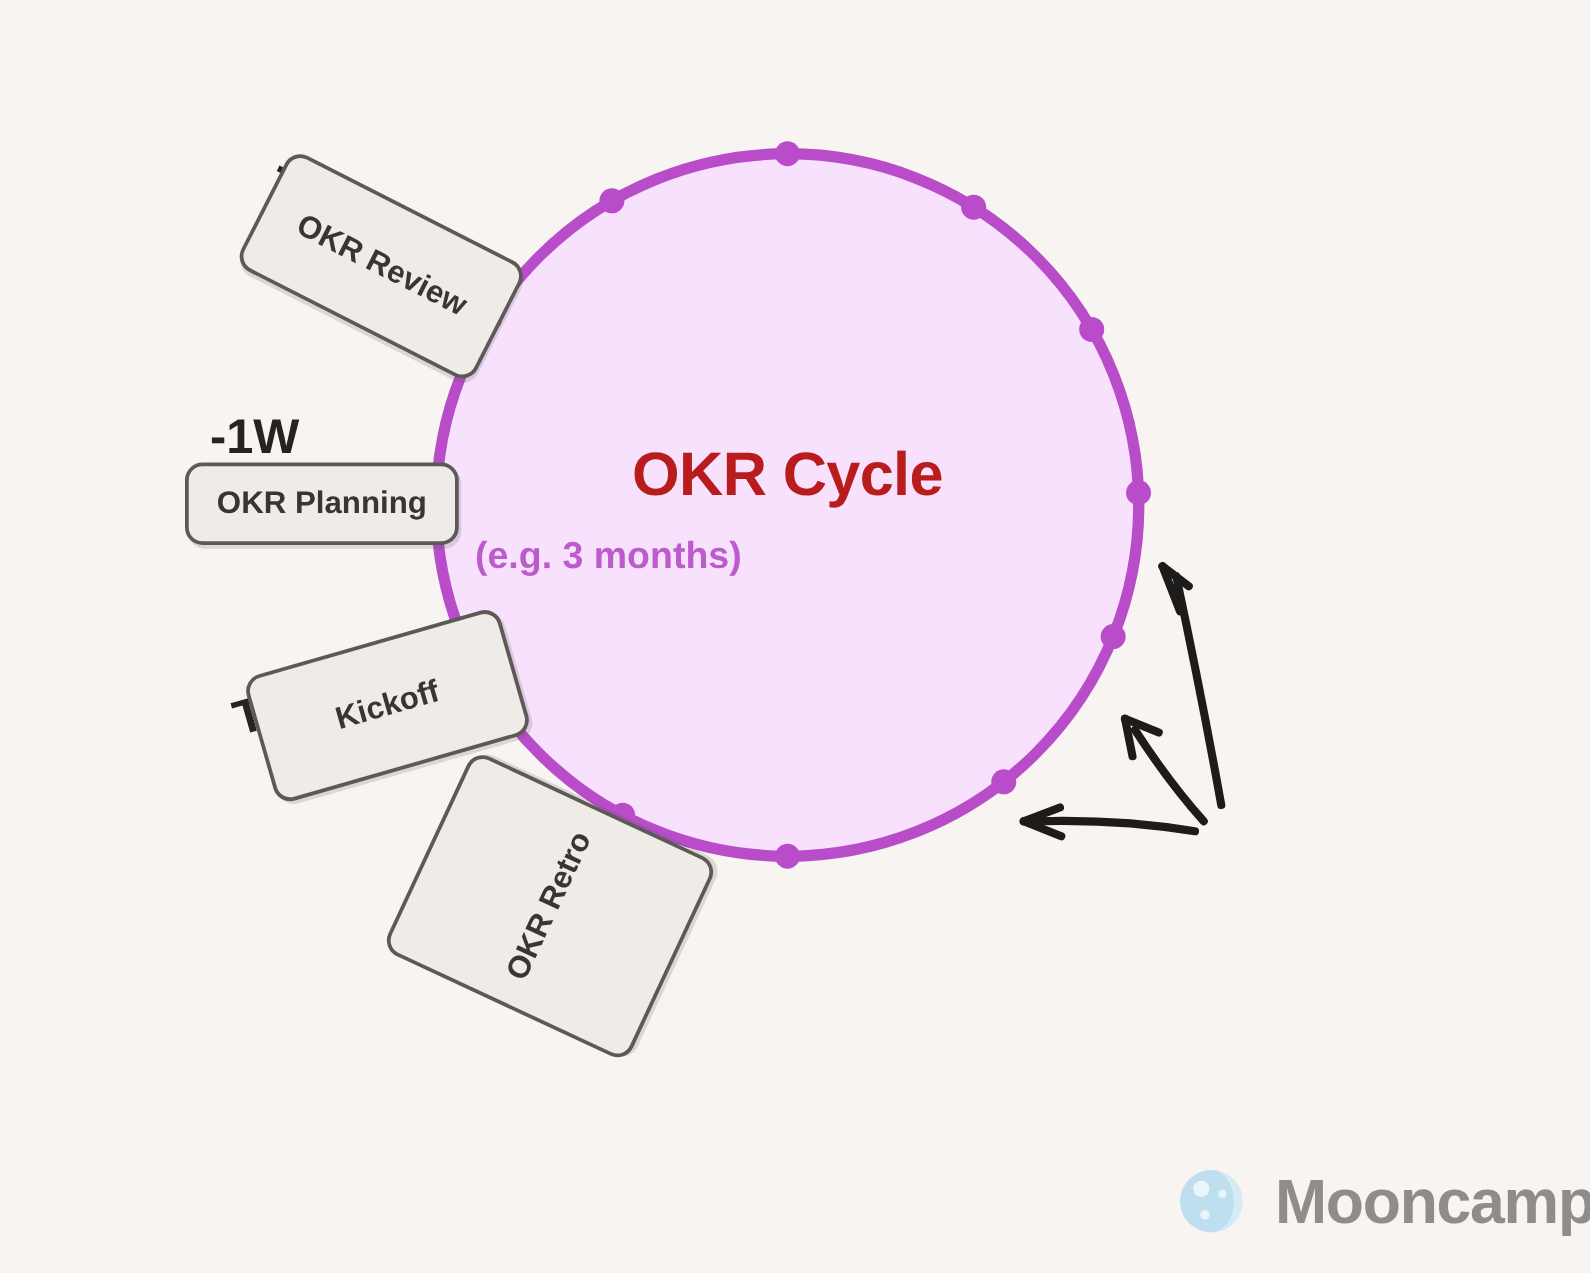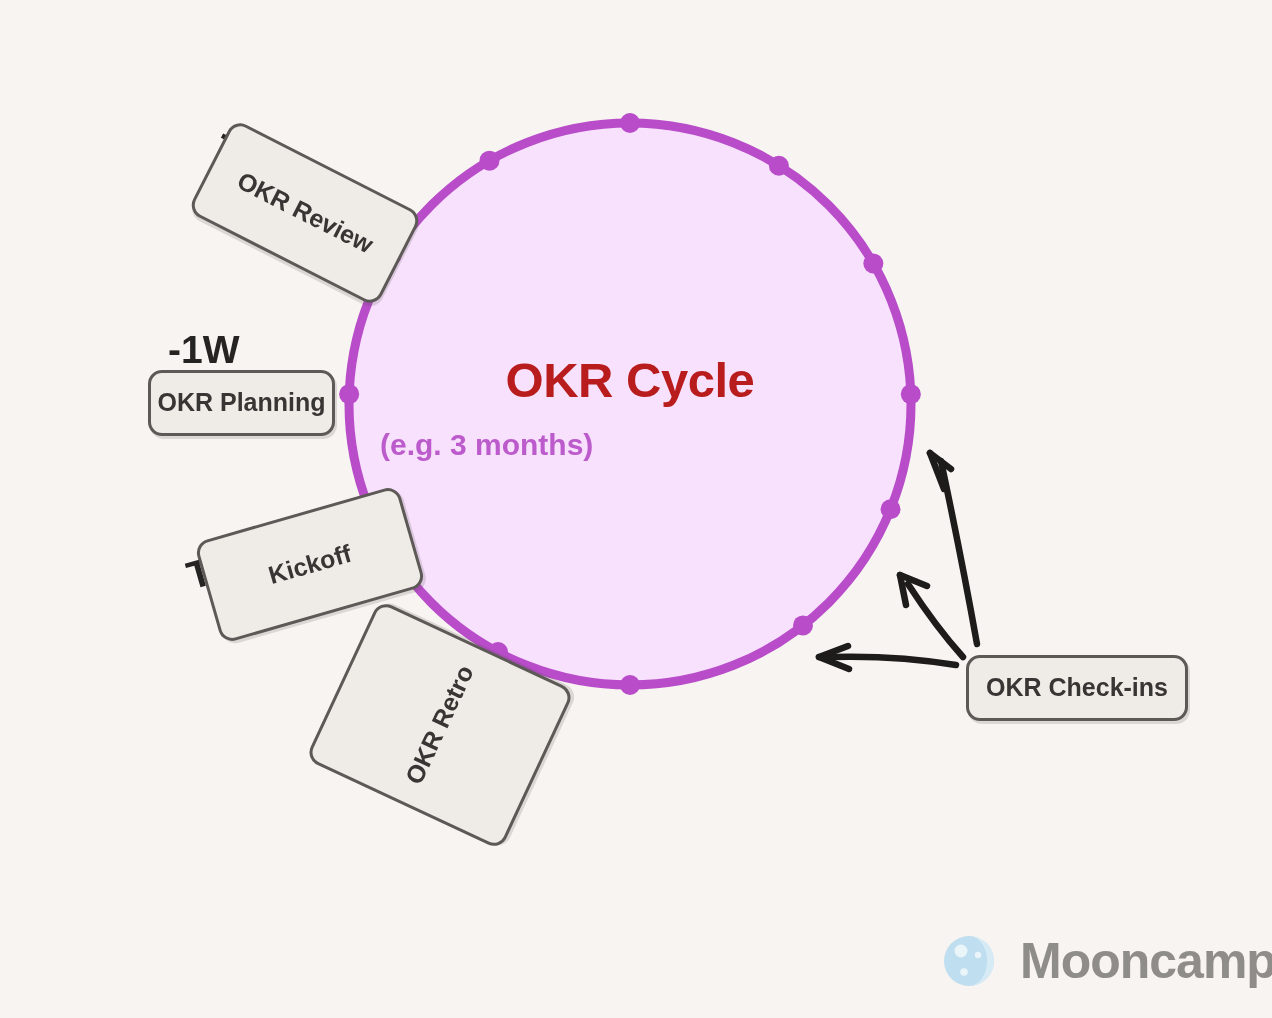--- a/index.html
+++ b/index.html
@@ -83,21 +83,21 @@
   #label-plus10w {
     left: 232px; top: 112px;
     font-size: 44px;
     transform: rotate(27deg);
     transform-origin: left top;
   }
 
   
   #box-okr-planning {
     left: 148px; top: 370px;
-    width: 187px; height: 66px;
+    width: 219px; height: 66px;
     font-size: 25px;
   }
   #label-minus1w {
     left: 168px; top: 328px;
     font-size: 39px;
   }
 
   
   #box-kickoff {
     left: 204px; top: 512px;
@@ -218,23 +218,20 @@
   <div class="mlabel" id="label-t0">T=0</div>
   <div class="mbox" id="box-kickoff">
     <span>Kickoff</span>
   </div>
 
   <div class="mlabel" id="label-plus1w">+1W</div>
   <div class="mbox" id="box-okr-retro">
     <span>OKR Retro</span>
   </div>
 
-  <div class="mbox" id="box-okr-checkins">
-    <span>OKR Check-ins</span>
-  </div>
 
   <div class="logo">
     <svg width="56" height="56" viewBox="0 0 56 56">
       <circle cx="28" cy="28" r="25" fill="#bfdeef"></circle>
       <path d="M28 3 A25 25 0 0 1 28 53 A16 22 0 0 0 28 3 Z" fill="#d7ebf6"></path>
       <circle cx="20" cy="18" r="6.5" fill="#eaf5fa"></circle>
       <circle cx="37" cy="22" r="3.2" fill="#eaf5fa"></circle>
       <circle cx="23" cy="39" r="3.8" fill="#eaf5fa"></circle>
     </svg>
     <div class="logo-text">Mooncamp</div>

